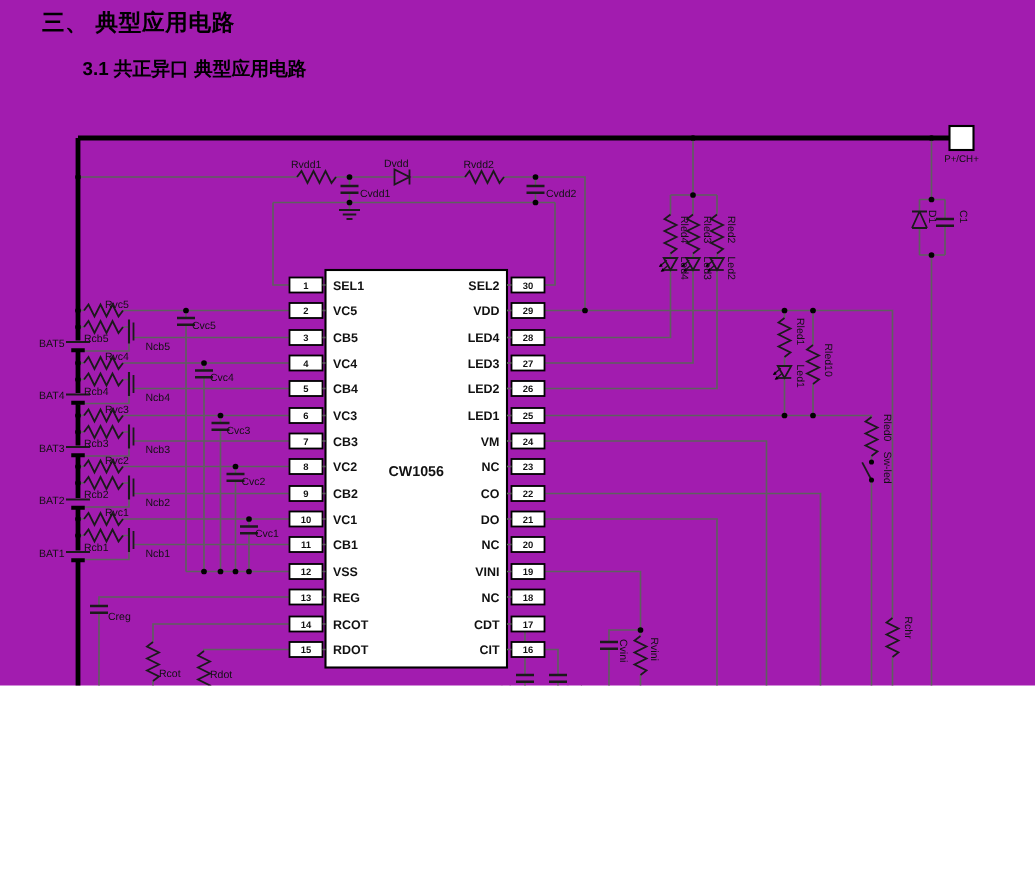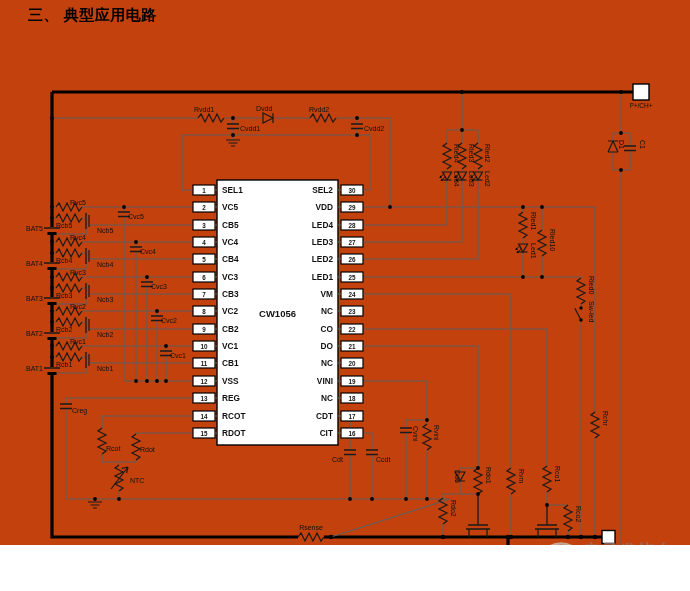--- a/index.html
+++ b/index.html
@@ -1,17 +1,17 @@
 <!DOCTYPE html>
 <html><head>
 <meta charset="utf-8">
 <style>
   html,body{margin:0;padding:0;background:#fff;}
   body{width:690px;height:591px;font-family:"Liberation Sans","DejaVu Sans",sans-serif;}
-  .stage{position:relative;width:690px;height:545px;overflow:hidden;background:#c2410c;}
+  .stage{position:relative;width:690px;height:457px;overflow:hidden;background:#a21caf;}
   .heading{position:absolute;left:28px;top:6px;font-size:15px;font-weight:bold;color:#000;letter-spacing:.5px;}
   .sub{position:absolute;left:55px;top:38px;font-size:12.5px;font-weight:bold;color:#000;}
   svg{position:absolute;left:0;top:0;}
   svg text{fill:#111;}
   .t7{font-size:7px;}
   .t65{font-size:6.5px;}
   .tm{text-anchor:middle;}
   .pnum{font-size:6.3px;font-weight:bold;text-anchor:middle;}
   .pname{font-size:8.3px;font-weight:bold;}
   .pr{text-anchor:end;}
@@ -25,20 +25,21 @@
   .dot{fill:#000;}
   .wm-brand{font-size:16.5px;font-weight:bold;fill:#93756a;opacity:.85;letter-spacing:1.5px;}
   .wm-url{font-size:11.5px;font-weight:bold;font-style:italic;fill:#b3aaa2;opacity:.9;}
   .wm-shape{stroke:#c7beb5;fill:none;}
 </style>
 </head>
 <body>
 
 <div class="stage">
   <div class="heading">三、  典型应用电路</div>
+  <div class="sub">3.1 共正异口 典型应用电路</div>
 
   <svg width="690" height="591" viewBox="0 0 690 591">
     <defs>
       <path id="rh" class="c" d="m0,0 3,-4 4,8 4,-8 4,8 4,-8 4,8 3,-4"></path>
       <path id="rv" class="c" d="m0,0 -4,3 8,4 -8,4 8,4 -8,4 8,4 -4,3"></path>
       <path id="capv" class="c" style="stroke-width:1.6" d="M-6,0 H6 M-6,4.5 H6"></path>
       <path id="gnd" class="c" d="M-7,0 H7 M-4.5,3 H4.5 M-2,6 H2"></path>
       <path id="dr" class="c" d="M0,-5 V5 L10,0 Z M10,-5 V5"></path>
       <path id="dd" class="c" d="M-5,0 H5 L0,9 L-5,0 Z M-5,9 H5"></path>
       <path id="zd" class="c" d="M-5,0 H5 M0,0 L-5,11 M0,0 L5,11 M-5,11 H5"></path>

